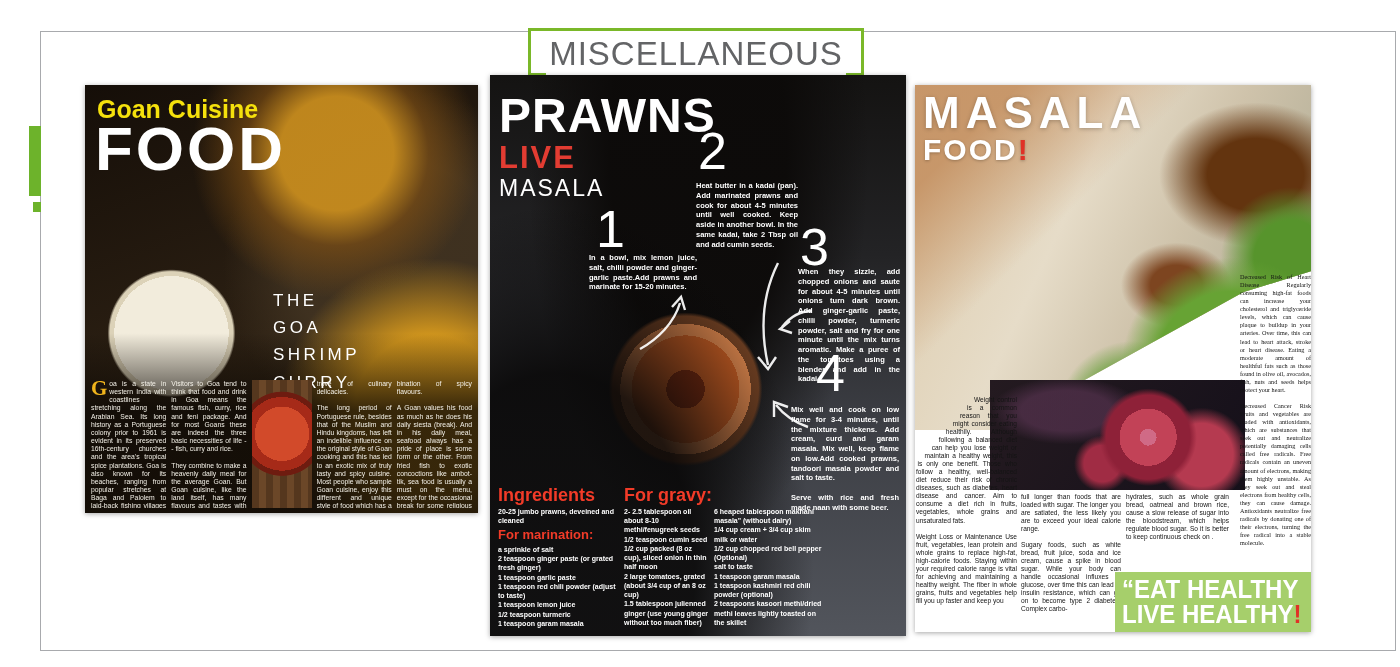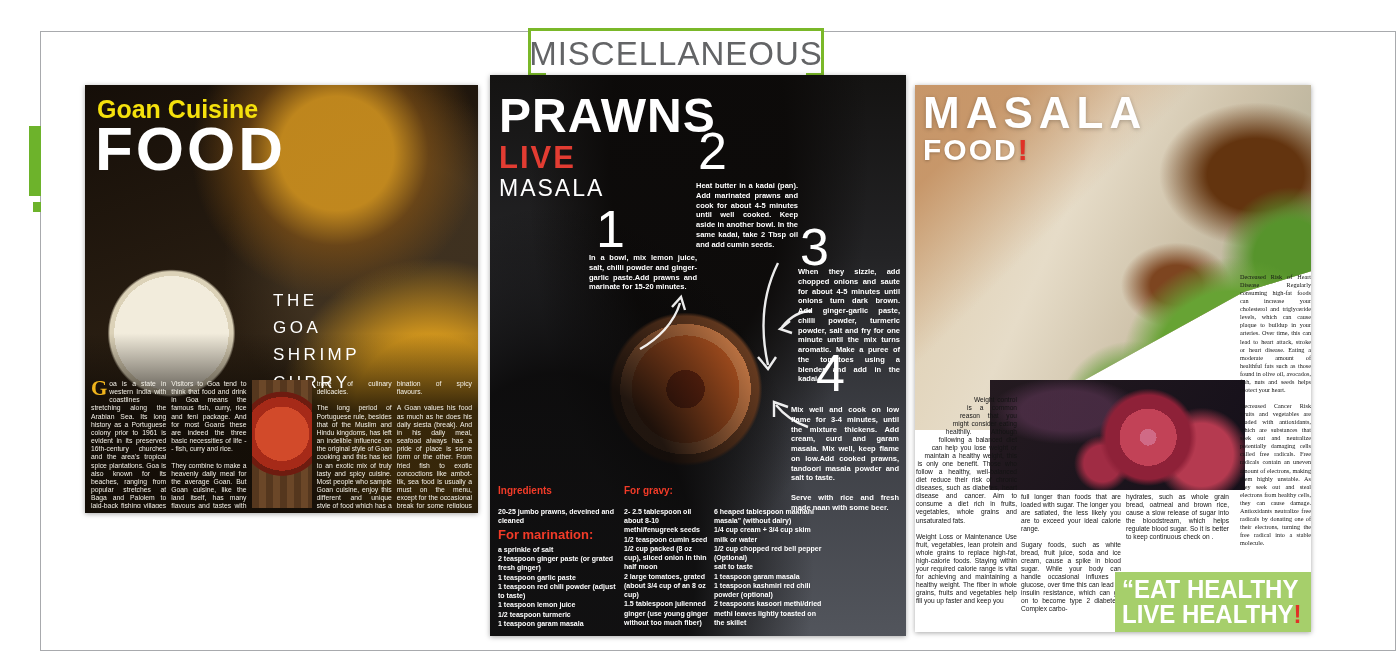--- a/index.html
+++ b/index.html
@@ -3,21 +3,21 @@
 <meta charset="utf-8">
 <style>
   html,body{margin:0;padding:0;background:#fff;}
   .canvas{position:relative;width:1400px;height:667px;background:#fff;overflow:hidden;
           font-family:"Liberation Sans",sans-serif;}
 
   
   .frame{position:absolute;left:40px;top:31px;right:4px;bottom:16px;border:1px solid #a8aaad;}
 
   
-  .title-box{position:absolute;left:528px;top:28px;width:296px;height:45px;background:#fff;
+  .title-box{position:absolute;left:528px;top:28px;width:336px;height:45px;background:#fff;
              border-top:3px solid #7ab829;display:flex;align-items:center;justify-content:center;}
   .title-box::before{content:"";position:absolute;left:0;top:0;bottom:0;width:15px;
              border-left:3px solid #7ab829;border-bottom:3px solid #7ab829;}
   .title-box::after{content:"";position:absolute;right:0;top:0;bottom:0;width:15px;
              border-right:3px solid #7ab829;border-bottom:3px solid #7ab829;}
   .title-text{font-size:33px;color:#636466;letter-spacing:1px;}
 
   .green-bar1{position:absolute;left:29px;top:126px;width:12px;height:70px;background:#6db32b;}
   .green-bar2{position:absolute;left:33px;top:202px;width:8px;height:10px;background:#6db32b;}
 
@@ -60,21 +60,21 @@
       radial-gradient(ellipse at 50% 14%, rgba(12,10,9,.95) 0 30%, rgba(12,10,9,0) 58%),
       linear-gradient(180deg, #141312 0%, #232325 32%, #3c3e44 62%, #52555c 100%);}
   .mp-title{position:absolute;left:9px;top:16px;}
   .mp-t1{font-size:48px;font-weight:800;color:#fff;letter-spacing:1px;line-height:1.05;}
   .mp-t2{font-size:31px;font-weight:700;color:#e23c32;letter-spacing:2px;line-height:1.1;}
   .mp-t3{font-size:23px;font-weight:400;color:#fff;letter-spacing:2px;line-height:1.2;}
   .step-num{position:absolute;color:#fff;font-size:52px;font-weight:400;line-height:1;}
   .step-text{position:absolute;color:#fff;font-size:7.5px;font-weight:700;line-height:1.3;
              text-align:justify;white-space:pre-line;}
   .arrow{position:absolute;opacity:.92;}
-  .ing-h1{position:absolute;color:#f23b28;font-weight:800;font-size:10px;}
+  .ing-h1{position:absolute;color:#f23b28;font-weight:800;font-size:18px;}
   .ing-text{position:absolute;color:#fff;font-size:7px;font-weight:700;line-height:1.32;
             white-space:pre-line;text-align:left;overflow:hidden;}
 
   
   .rp-photo{position:absolute;left:0;top:0;width:396px;height:345px;
     clip-path:polygon(0 0,100% 0,100% 54%,83% 60%,20% 100%,0 100%);
     background-color:#d8cbb2;
     background-image:
       radial-gradient(circle at 80% 82%, #46821f 0 10%, #67a334 10% 18%, rgba(0,0,0,0) 26%),
       radial-gradient(circle at 95% 50%, #57942c 0 9%, rgba(0,0,0,0) 17%),

